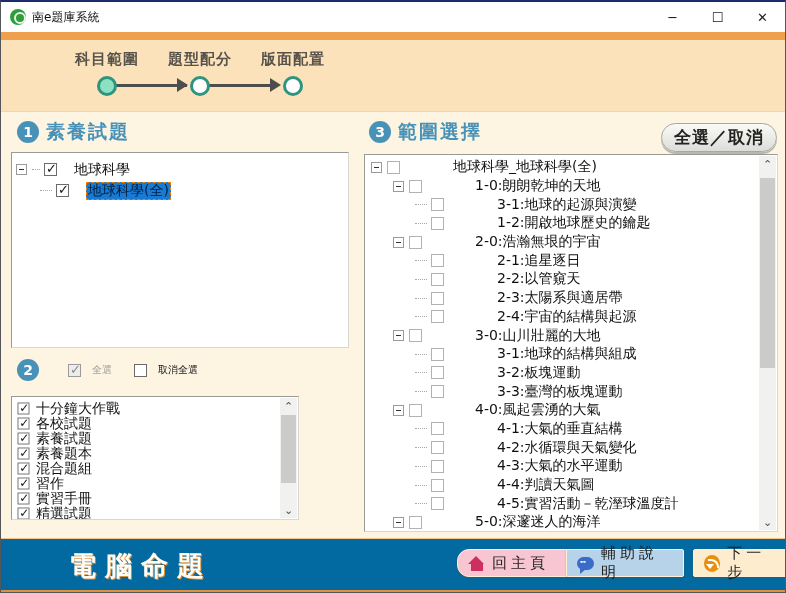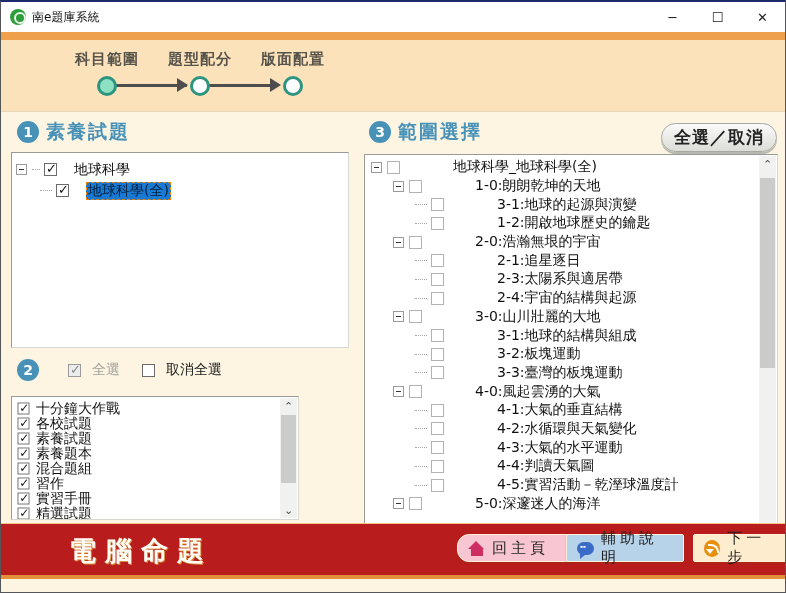--- a/index.html
+++ b/index.html
@@ -35,38 +35,38 @@
   .exp { width:11px; height:11px; border:1px solid #9a9a9a; background:#fff; position:relative; flex:0 0 11px; margin-right:5px; }
   .exp::before { content:""; position:absolute; left:2px; top:4px; width:5px; height:1px; background:#333; }
   .cb { width:13px; height:13px; border:1px solid #6b6b6b; background:#fff; position:relative; flex:0 0 13px; margin-right:5px; }
   .cb.light { border-color:#b2b2b2; }
   .cb.checked::before { content:"✓"; position:absolute; left:1px; top:-3px; font-size:13px; font-weight:bold; color:#111; }
   .stub { flex:0 0 12px; height:1px; border-top:1px dotted #a8a8a8; margin-right:4px; }
   .tlabel { font-size:14px; color:#111;margin-left:48px; }
   .tlabel.selected { background:#187ad2; color:#03203d; outline:1px dashed #f08000; outline-offset:-1px; padding:0 2px; }
   
   .hdr-check { display:flex; align-items:center; margin-left:22px; }
-  .hdr-check .lbl { font-size:14px; margin-left:6px; color:#1a1a1a; }
+  .hdr-check .lbl { font-size:10px; margin-left:6px; color:#1a1a1a; }
   .hdr-check .lbl.dim { color:#a2a29c; }
   .cb.dim { background:#ececec; border-color:#9a9a9a; }
   .cb.dim::before { color:#8a8a8a; }
   
   .list-item { display:flex; align-items:center; height:15px; padding-left:3px; }
   .list-item .cb { transform:scale(.92); margin-right:6px; }
   .list-item .llabel { font-size:14px; color:#111; }
   
   .vscroll { position:absolute; top:1px; right:1px; bottom:1px; width:17px; background:#f1f1ef; }
   .varrow { position:absolute; left:0; width:17px; height:16px; color:#4d4d4d; font-size:11px; display:flex; align-items:center; justify-content:center; }
   .vthumb { position:absolute; left:1px; width:15px; background:#cbcbc9; }
   
   .pill-btn { position:absolute; left:660px; top:121px; width:116px; height:29px; border-radius:15px;
     background:linear-gradient(#fafaf8,#dcdcd8); border:1px solid #a8a8a2; box-shadow:0 2px 0 #b8b8b2;
     font-size:17px; font-weight:bold; color:#222; display:flex; align-items:center; justify-content:center; letter-spacing:1px; cursor:pointer; }
   
-  .footer { position:absolute; left:0; top:521px; width:100%; height:56px; background:#b91c1c; border-top:1px solid #f6c488; }
+  .footer { position:absolute; left:0; top:536px; width:100%; height:56px; background:#0369a1; border-top:1px solid #f6c488; }
   .footer::after { content:""; position:absolute; left:0; bottom:0; width:100%; height:4px; background:#e2903c; }
   .footer-title { position:absolute; left:68px; top:9px; font-size:27px; font-weight:bold; color:#fffdf6; letter-spacing:9px; text-shadow:1px 1px 0 #d98f3a; }
   .fbtn { position:absolute; top:10px; height:28px; border:1px solid #fff0dc; border-radius:2px; display:flex; align-items:center; padding:0 10px; cursor:pointer; box-shadow:0 1px 2px rgba(120,70,10,.35); }
   .fbtn .flabel { font-size:15px; color:#1f1f1f; letter-spacing:4px; margin-left:7px; }
   .fbtn.home { left:456px; width:124px; background:#f8c6d3;border-radius:12px; }
   .fbtn.help { left:565px; width:118px; background:#b7d3ea; }
   .fbtn.next { left:692px; width:100px; background:#fdeccd; }
   
   .home-ico { position:relative; width:17px; height:15px; }
   .home-ico::before { content:""; position:absolute; left:0; top:0; width:0; height:0; border-left:8.5px solid transparent; border-right:8.5px solid transparent; border-bottom:8px solid #cd2f62; }
@@ -218,20 +218,25 @@
         <span class="tlabel">2-0:浩瀚無垠的宇宙</span>
       </div>
     <div class="trow" style="height:18.7px;padding-left:44px">
         <span class="stub"></span>
         <span class="cb light"></span>
         <span class="tlabel">2-1:追星逐日</span>
       </div>
     <div class="trow" style="height:18.7px;padding-left:44px">
         <span class="stub"></span>
         <span class="cb light"></span>
+        <span class="tlabel">2-2:以管窺天</span>
+      </div>
+    <div class="trow" style="height:18.7px;padding-left:44px">
+        <span class="stub"></span>
+        <span class="cb light"></span>
         <span class="tlabel">2-3:太陽系與適居帶</span>
       </div>
     <div class="trow" style="height:18.7px;padding-left:44px">
         <span class="stub"></span>
         <span class="cb light"></span>
         <span class="tlabel">2-4:宇宙的結構與起源</span>
       </div>
     <div class="trow" style="height:18.7px;padding-left:22px">
         <span class="exp"></span>
         <span class="cb light"></span>

